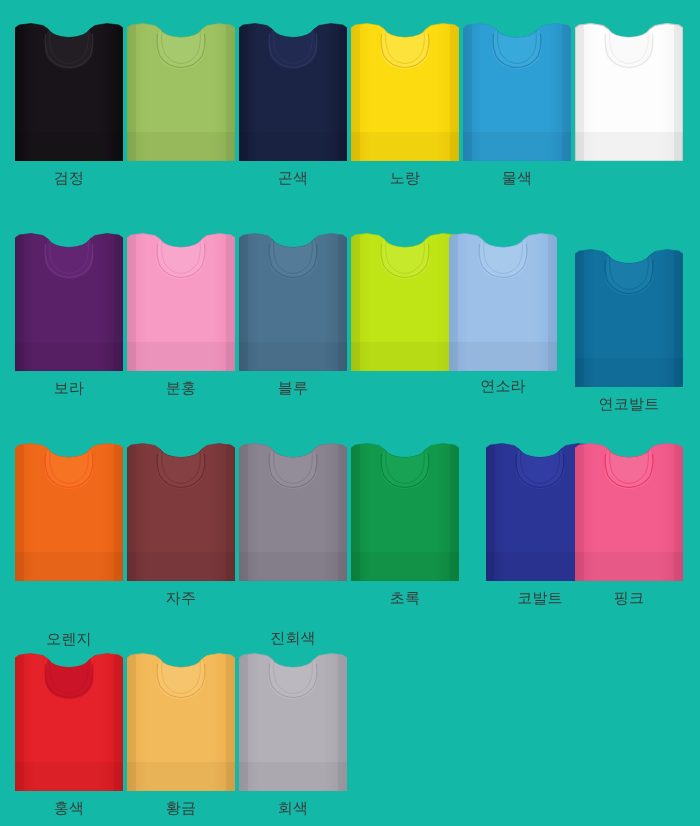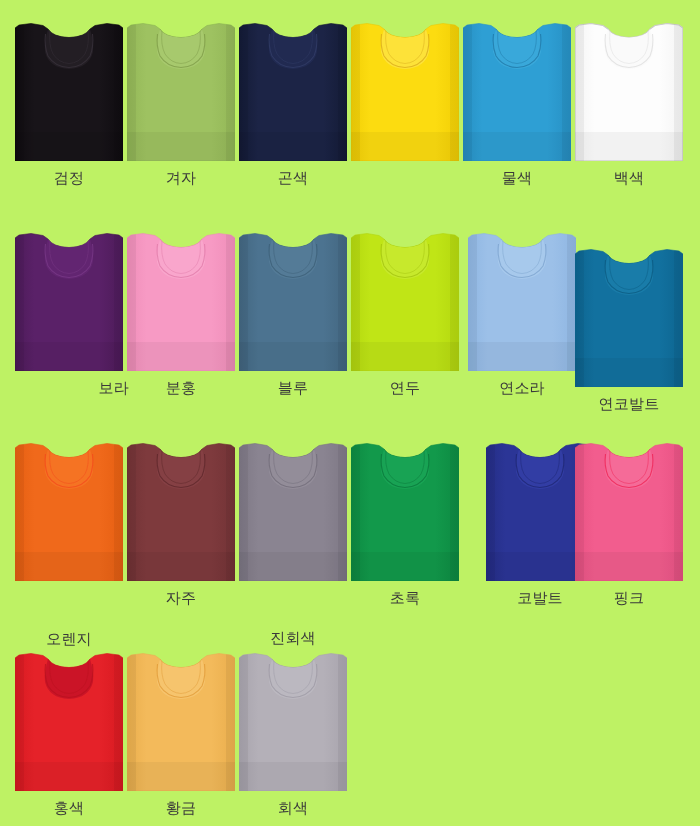--- a/index.html
+++ b/index.html
@@ -54,21 +54,21 @@
     font-size: 15px;
     line-height: 20px;
     color: #3a3a3a;
     letter-spacing: 0.2px;
     white-space: nowrap;
   }
 </style>
 </head>
 <body>
 
-<div id="swatch-grid" style="background: #bef264;">
+<div id="swatch-grid" style="background: #14b8a6;">
     <div class="swatch-cell" style="left: 15px; top: 20px;">
       <div class="shirt-wrap">
         <svg class="shirt-svg" viewBox="0 0 108 141" preserveAspectRatio="none" xmlns="http://www.w3.org/2000/svg">  
           <defs>    
             <linearGradient id="bodyg_g0_0" x1="0" y1="0" x2="1" y2="0">      
               <stop offset="0" stop-color="#0f0c10"></stop>      
               <stop offset="0.18" stop-color="#181419"></stop>      
               <stop offset="0.78" stop-color="#181419"></stop>      
               <stop offset="1" stop-color="#0f0c10"></stop>    
             </linearGradient>    
@@ -109,21 +109,20 @@
             <path d="M33,9 Q37,16 54,17 Q71,16 75,9 Q79,22 78,32 Q74,48 54,49 Q34,48 30,32 Q29,22 33,9 Z" fill="#a8c96e" opacity="0.95"></path>    
             <path d="M33,9 Q37,16 54,17 Q71,16 75,9" fill="none" stroke="#7c9a46" stroke-width="1" opacity="0.85"></path>    
             <path d="M30.5,14 Q29,26 33,36 Q40,47 54,47.5 Q68,47 75,36 Q79,26 77.5,14" fill="none" stroke="#7c9a46" stroke-width="1.1" opacity="0.75"></path>    
             <path d="M35,11 Q33.5,25 38,34 Q44,43 54,43.5 Q64,43 70,34 Q74.5,25 73,11" fill="none" stroke="#7c9a46" stroke-width="0.9" opacity="0.5"></path>    
             <rect x="0" y="112" width="108" height="29" fill="#000000" opacity="0.045"></rect>    
             <rect x="0" y="0" width="9" height="141" fill="#000000" opacity="0.05"></rect>    
             <rect x="99" y="0" width="9" height="141" fill="#000000" opacity="0.05"></rect>  
           </g>
         </svg>
       </div>
-      <div class="swatch-label" style="color: rgb(58, 58, 58);">겨자</div>
     </div>
     <div class="swatch-cell" style="left: 239px; top: 20px;">
       <div class="shirt-wrap">
         <svg class="shirt-svg" viewBox="0 0 108 141" preserveAspectRatio="none" xmlns="http://www.w3.org/2000/svg">  
           <defs>    
             <linearGradient id="bodyg_g0_2" x1="0" y1="0" x2="1" y2="0">      
               <stop offset="0" stop-color="#141b36"></stop>      
               <stop offset="0.18" stop-color="#1c2446"></stop>      
               <stop offset="0.78" stop-color="#1c2446"></stop>      
               <stop offset="1" stop-color="#141b36"></stop>    
@@ -165,20 +164,21 @@
             <path d="M33,9 Q37,16 54,17 Q71,16 75,9 Q79,22 78,32 Q74,48 54,49 Q34,48 30,32 Q29,22 33,9 Z" fill="#fde23c" opacity="0.95"></path>    
             <path d="M33,9 Q37,16 54,17 Q71,16 75,9" fill="none" stroke="#d8a81a" stroke-width="1" opacity="0.85"></path>    
             <path d="M30.5,14 Q29,26 33,36 Q40,47 54,47.5 Q68,47 75,36 Q79,26 77.5,14" fill="none" stroke="#d8a81a" stroke-width="1.1" opacity="0.75"></path>    
             <path d="M35,11 Q33.5,25 38,34 Q44,43 54,43.5 Q64,43 70,34 Q74.5,25 73,11" fill="none" stroke="#d8a81a" stroke-width="0.9" opacity="0.5"></path>    
             <rect x="0" y="112" width="108" height="29" fill="#000000" opacity="0.045"></rect>    
             <rect x="0" y="0" width="9" height="141" fill="#000000" opacity="0.05"></rect>    
             <rect x="99" y="0" width="9" height="141" fill="#000000" opacity="0.05"></rect>  
           </g>
         </svg>
       </div>
+      <div class="swatch-label" style="color: rgb(58, 58, 58);">노랑</div>
     </div>
     <div class="swatch-cell" style="left: 463px; top: 20px;">
       <div class="shirt-wrap">
         <svg class="shirt-svg" viewBox="0 0 108 141" preserveAspectRatio="none" xmlns="http://www.w3.org/2000/svg">  
           <defs>    
             <linearGradient id="bodyg_g0_4" x1="0" y1="0" x2="1" y2="0">      
               <stop offset="0" stop-color="#2790c3"></stop>      
               <stop offset="0.18" stop-color="#2e9fd4"></stop>      
               <stop offset="0.78" stop-color="#2e9fd4"></stop>      
               <stop offset="1" stop-color="#2790c3"></stop>    
@@ -220,21 +220,20 @@
             <path d="M33,9 Q37,16 54,17 Q71,16 75,9 Q79,22 78,32 Q74,48 54,49 Q34,48 30,32 Q29,22 33,9 Z" fill="#fafafa" opacity="0.95"></path>    
             <path d="M33,9 Q37,16 54,17 Q71,16 75,9" fill="none" stroke="#dcdcdc" stroke-width="1" opacity="0.85"></path>    
             <path d="M30.5,14 Q29,26 33,36 Q40,47 54,47.5 Q68,47 75,36 Q79,26 77.5,14" fill="none" stroke="#dcdcdc" stroke-width="1.1" opacity="0.75"></path>    
             <path d="M35,11 Q33.5,25 38,34 Q44,43 54,43.5 Q64,43 70,34 Q74.5,25 73,11" fill="none" stroke="#dcdcdc" stroke-width="0.9" opacity="0.5"></path>    
             <rect x="0" y="112" width="108" height="29" fill="#000000" opacity="0.045"></rect>    
             <rect x="0" y="0" width="9" height="141" fill="#000000" opacity="0.05"></rect>    
             <rect x="99" y="0" width="9" height="141" fill="#000000" opacity="0.05"></rect>  
           </g>
         </svg>
       </div>
-      <div class="swatch-label" style="color: rgb(58, 58, 58);">백색</div>
     </div>
     <div class="swatch-cell" style="left: 15px; top: 230px;">
       <div class="shirt-wrap">
         <svg class="shirt-svg" viewBox="0 0 108 141" preserveAspectRatio="none" xmlns="http://www.w3.org/2000/svg">  
           <defs>    
             <linearGradient id="bodyg_g1_0" x1="0" y1="0" x2="1" y2="0">      
               <stop offset="0" stop-color="#4d1b59"></stop>      
               <stop offset="0.18" stop-color="#5a2168"></stop>      
               <stop offset="0.78" stop-color="#5a2168"></stop>      
               <stop offset="1" stop-color="#4d1b59"></stop>    
@@ -248,21 +247,21 @@
             <path d="M33,9 Q37,16 54,17 Q71,16 75,9 Q79,22 78,32 Q74,48 54,49 Q34,48 30,32 Q29,22 33,9 Z" fill="#632672" opacity="0.95"></path>    
             <path d="M33,9 Q37,16 54,17 Q71,16 75,9" fill="none" stroke="#7a3a88" stroke-width="1" opacity="0.85"></path>    
             <path d="M30.5,14 Q29,26 33,36 Q40,47 54,47.5 Q68,47 75,36 Q79,26 77.5,14" fill="none" stroke="#7a3a88" stroke-width="1.1" opacity="0.75"></path>    
             <path d="M35,11 Q33.5,25 38,34 Q44,43 54,43.5 Q64,43 70,34 Q74.5,25 73,11" fill="none" stroke="#7a3a88" stroke-width="0.9" opacity="0.5"></path>    
             <rect x="0" y="112" width="108" height="29" fill="#000000" opacity="0.045"></rect>    
             <rect x="0" y="0" width="9" height="141" fill="#000000" opacity="0.05"></rect>    
             <rect x="99" y="0" width="9" height="141" fill="#000000" opacity="0.05"></rect>  
           </g>
         </svg>
       </div>
-      <div class="swatch-label" style="color: rgb(58, 58, 58); text-align: right;">보라</div>
+      <div class="swatch-label" style="color: rgb(58, 58, 58);">보라</div>
     </div>
     <div class="swatch-cell" style="left: 127px; top: 230px;">
       <div class="shirt-wrap">
         <svg class="shirt-svg" viewBox="0 0 108 141" preserveAspectRatio="none" xmlns="http://www.w3.org/2000/svg">  
           <defs>    
             <linearGradient id="bodyg_g1_1" x1="0" y1="0" x2="1" y2="0">      
               <stop offset="0" stop-color="#ef8eb9"></stop>      
               <stop offset="0.18" stop-color="#f79ac4"></stop>      
               <stop offset="0.78" stop-color="#f79ac4"></stop>      
               <stop offset="1" stop-color="#ef8eb9"></stop>    
@@ -332,23 +331,22 @@
             <path d="M33,9 Q37,16 54,17 Q71,16 75,9 Q79,22 78,32 Q74,48 54,49 Q34,48 30,32 Q29,22 33,9 Z" fill="#c7e92d" opacity="0.95"></path>    
             <path d="M33,9 Q37,16 54,17 Q71,16 75,9" fill="none" stroke="#a2c20d" stroke-width="1" opacity="0.85"></path>    
             <path d="M30.5,14 Q29,26 33,36 Q40,47 54,47.5 Q68,47 75,36 Q79,26 77.5,14" fill="none" stroke="#a2c20d" stroke-width="1.1" opacity="0.75"></path>    
             <path d="M35,11 Q33.5,25 38,34 Q44,43 54,43.5 Q64,43 70,34 Q74.5,25 73,11" fill="none" stroke="#a2c20d" stroke-width="0.9" opacity="0.5"></path>    
             <rect x="0" y="112" width="108" height="29" fill="#000000" opacity="0.045"></rect>    
             <rect x="0" y="0" width="9" height="141" fill="#000000" opacity="0.05"></rect>    
             <rect x="99" y="0" width="9" height="141" fill="#000000" opacity="0.05"></rect>  
           </g>
         </svg>
       </div>
-      <div class="swatch-label" style="color: rgb(58, 58, 58);">연두</div>
-    </div>
-    <div class="swatch-cell" style="left: 468px; top: 230px;">
+    </div>
+    <div class="swatch-cell" style="left: 449px; top: 230px; font-family: Liberation Mono, monospace;">
       <div class="shirt-wrap">
         <svg class="shirt-svg" viewBox="0 0 108 141" preserveAspectRatio="none" xmlns="http://www.w3.org/2000/svg">  
           <defs>    
             <linearGradient id="bodyg_g1_4" x1="0" y1="0" x2="1" y2="0">      
               <stop offset="0" stop-color="#8fb6e2"></stop>      
               <stop offset="0.18" stop-color="#9cc0e8"></stop>      
               <stop offset="0.78" stop-color="#9cc0e8"></stop>      
               <stop offset="1" stop-color="#8fb6e2"></stop>    
             </linearGradient>    
             <clipPath id="clipBody_g1_4">      

